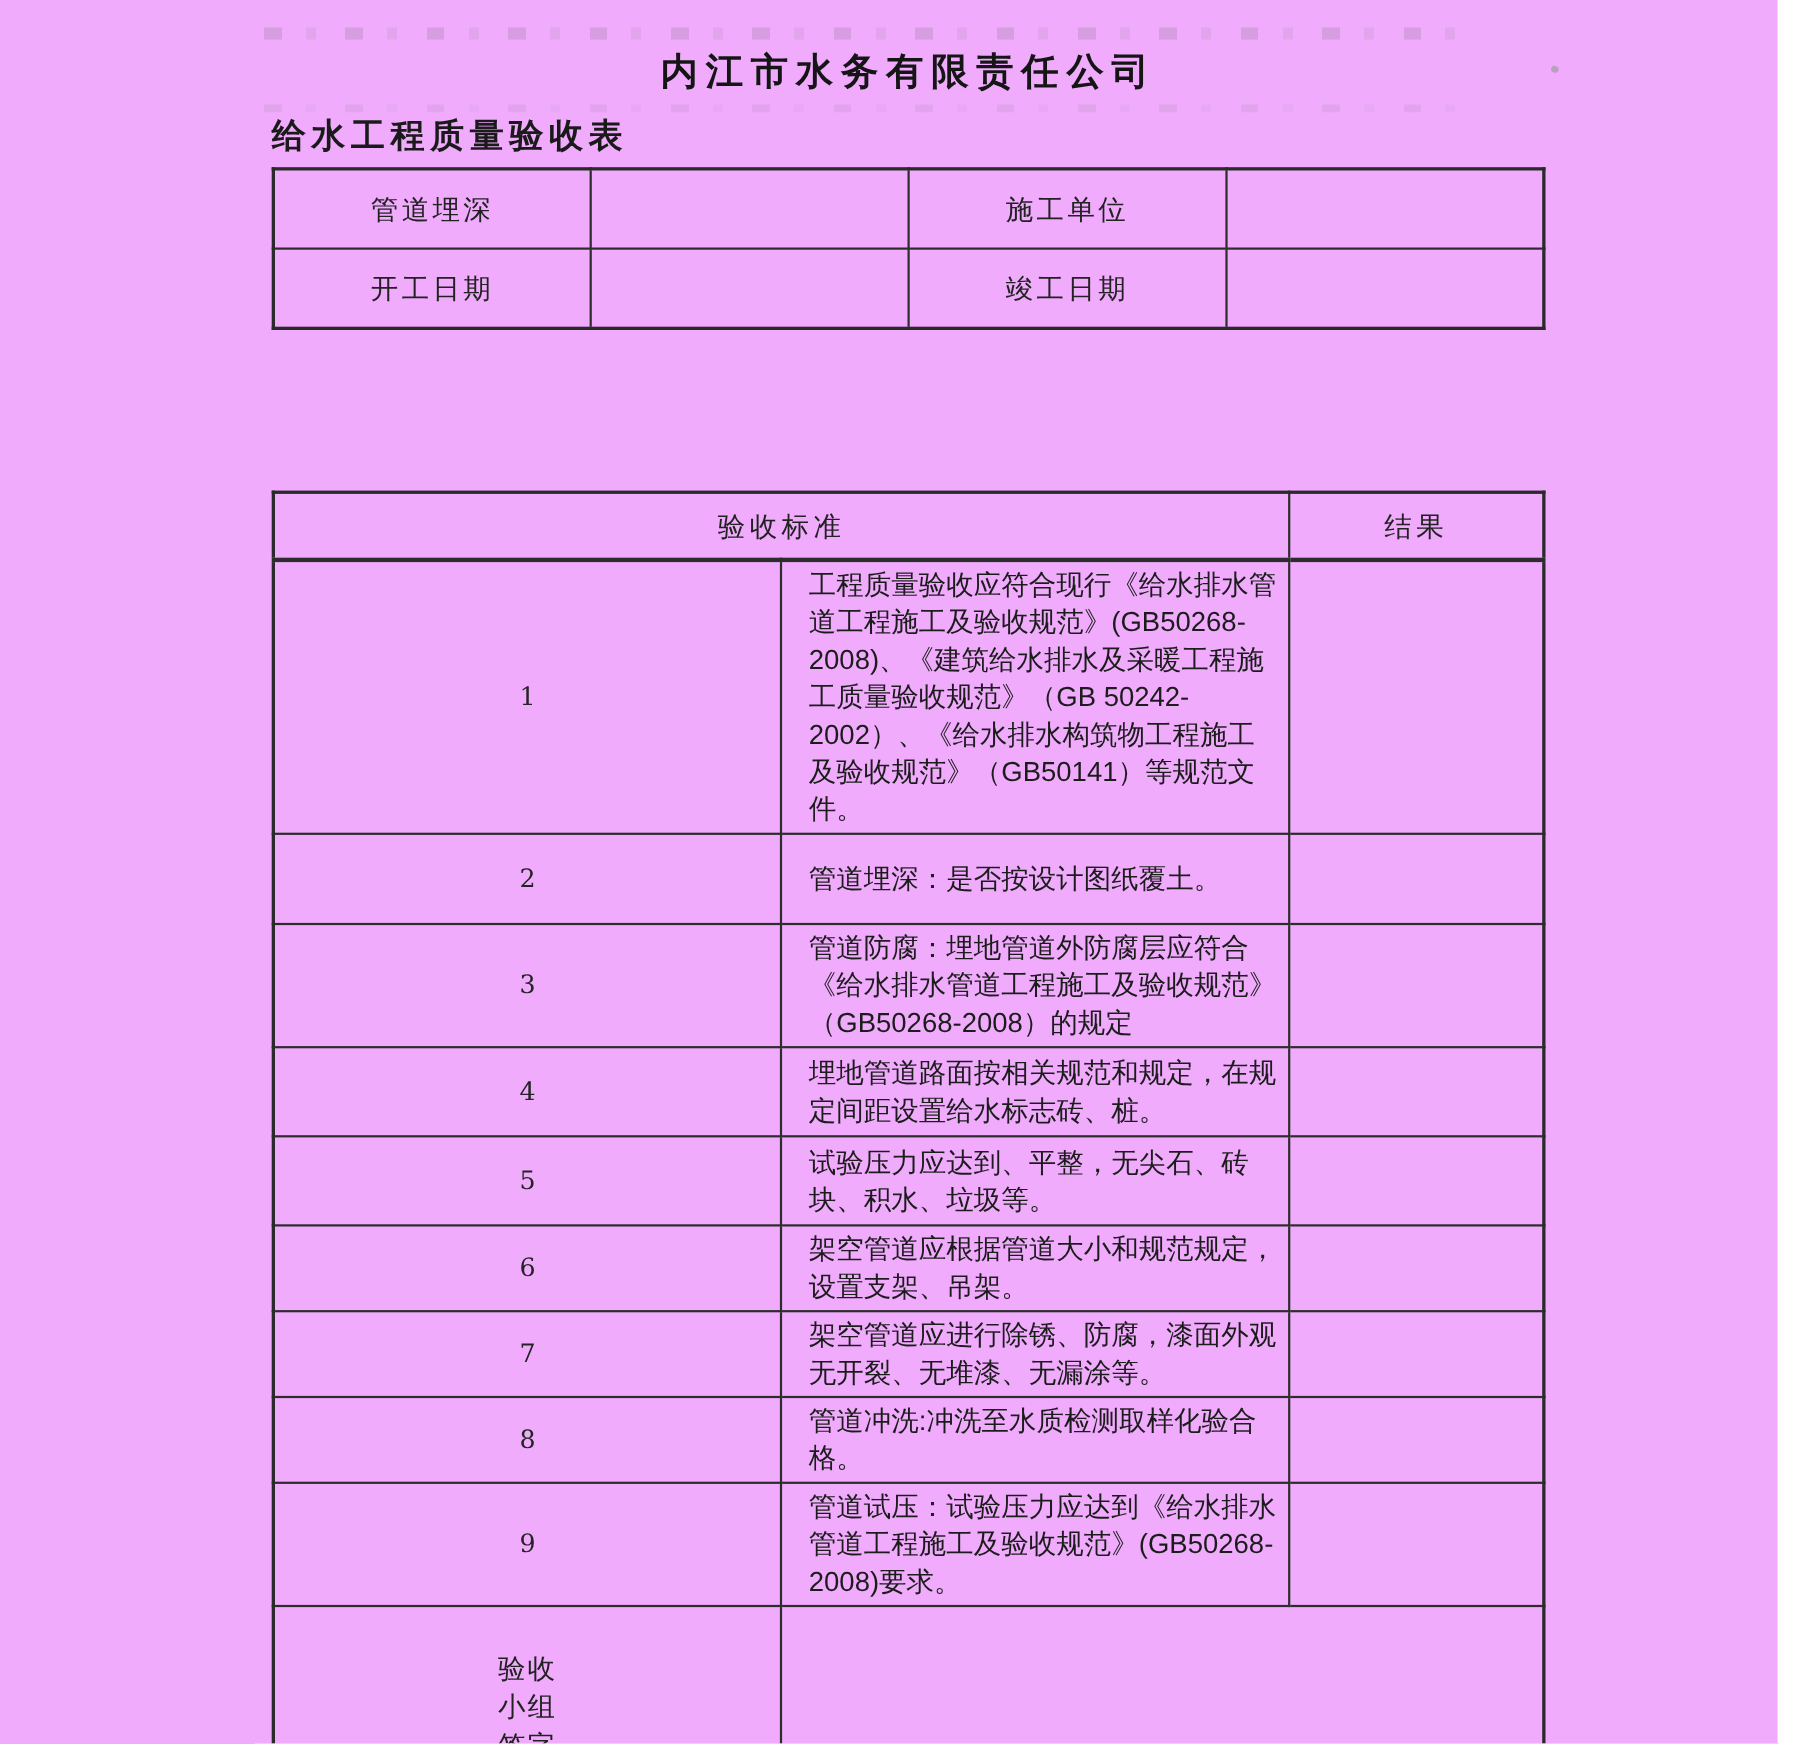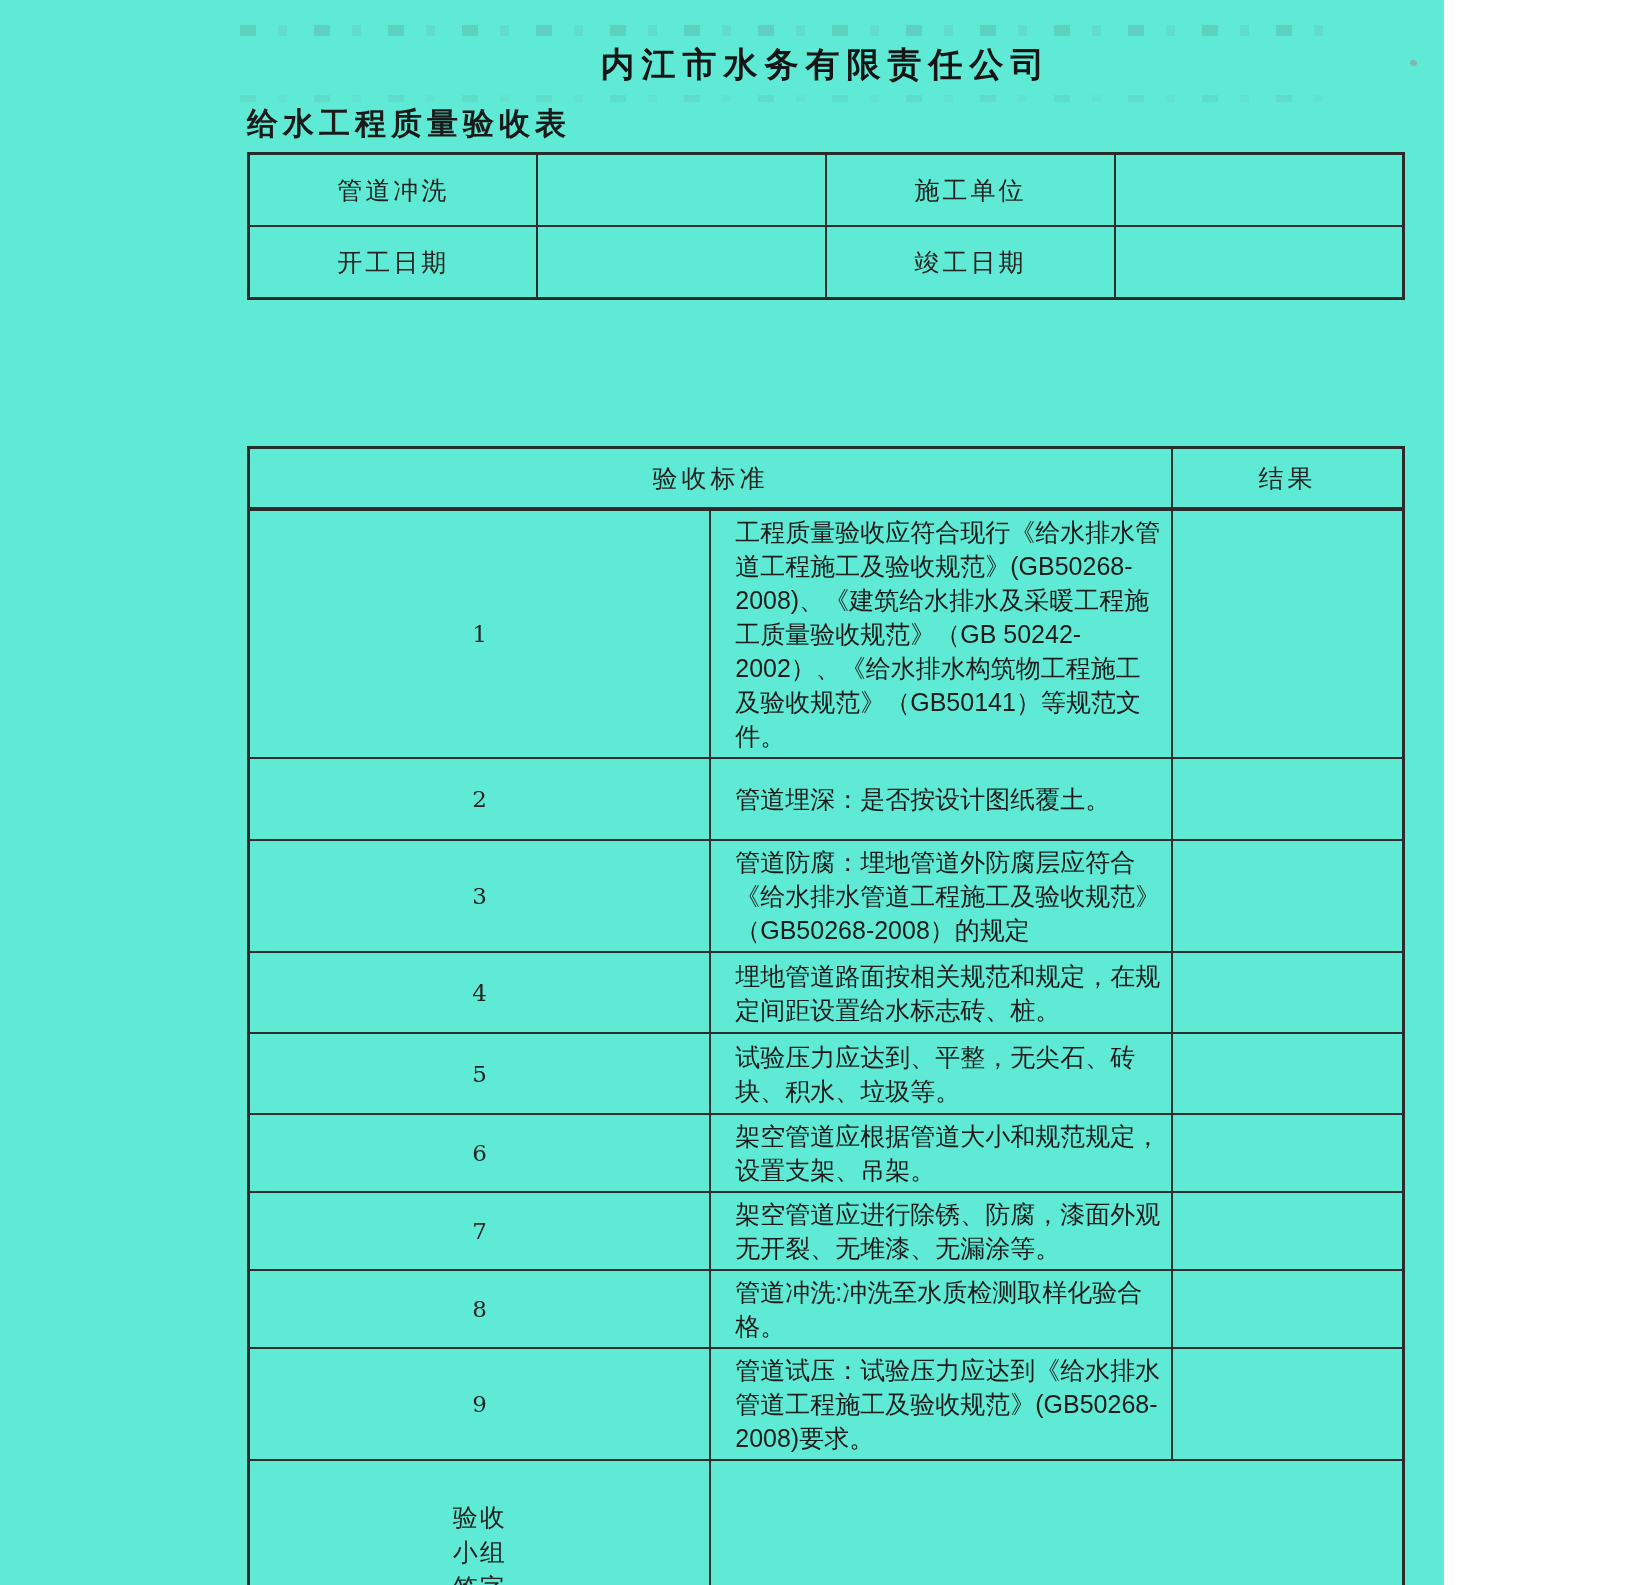--- a/index.html
+++ b/index.html
@@ -1,20 +1,20 @@
 <!DOCTYPE html>
 <html><head>
 <meta charset="utf-8">
 <style>
   html,body{margin:0;padding:0;}
   body{background:#ffffff;}
   .page{
     position:relative;
-    width:1444px;height:1585px;
-    background:#5eead4;
+    width:1616px;height:1585px;
+    background:#f0abfc;
     font-family:"Liberation Sans","DejaVu Sans",sans-serif;
     color:#1d1d1d;
     overflow:hidden;
   }
   
   .scan-strip{
     position:absolute;left:240px;width:1105px;
     background:repeating-linear-gradient(90deg,
       rgba(90,90,90,.45) 0 16px, rgba(0,0,0,0) 16px 38px,
       rgba(120,120,120,.3) 38px 47px, rgba(0,0,0,0) 47px 74px);
@@ -89,21 +89,21 @@
   <div class="ink-dot"></div>
 
   <div class="sheet">
 
     <div class="title-company">内江市水务有限责任公司</div>
     <div class="title-form">给水工程质量验收表</div>
 
     <table class="info">
       <tbody>
       <tr>
-        <td class="info-label">管道冲洗</td>
+        <td class="info-label">管道埋深</td>
         <td></td>
         <td class="info-label">施工单位</td>
         <td></td>
       </tr>
       <tr>
         <td class="info-label">开工日期</td>
         <td></td>
         <td class="info-label">竣工日期</td>
         <td></td>
       </tr>

